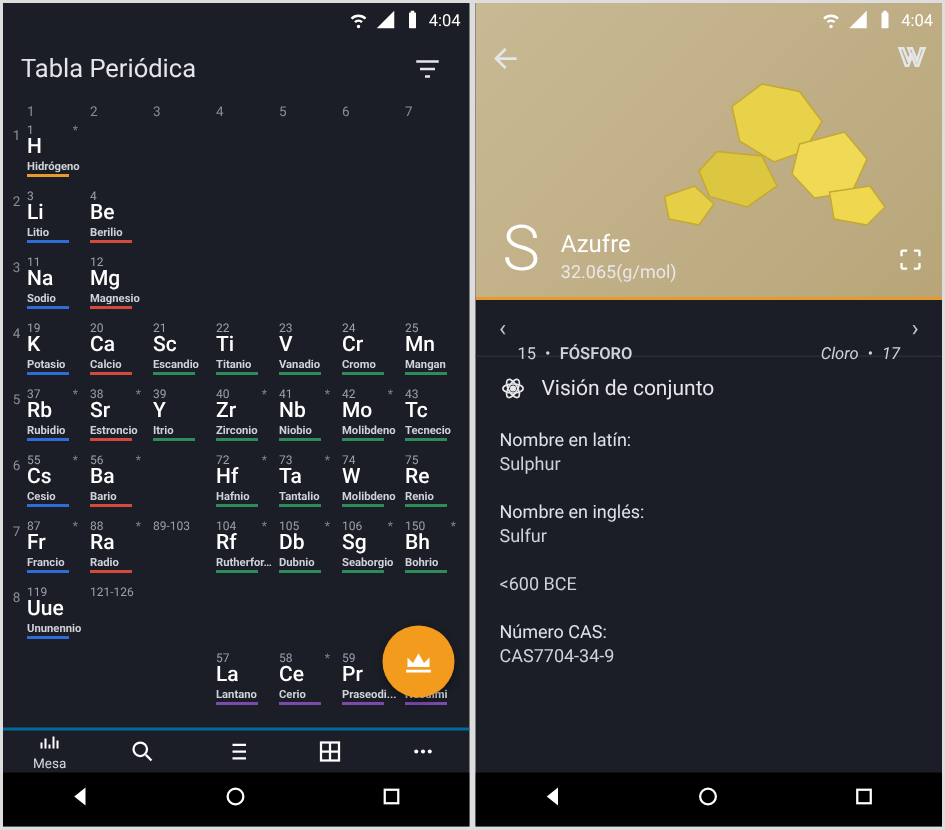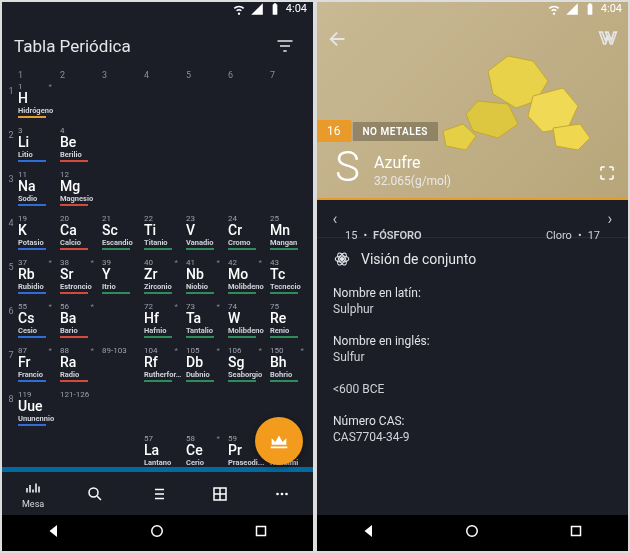--- a/index.html
+++ b/index.html
@@ -1,39 +1,39 @@
 <!DOCTYPE html>
 <html><head>
 <meta charset="utf-8">
 <style>
 * { box-sizing: border-box; margin: 0; padding: 0; font-family: -apple-system, Roboto, sans-serif; }
 body { background: #ddd; width: 630px; height: 553px; display: flex; gap: 4px; padding: 2px; }
 .phone { flex: 1; background: #1b1e26; color: #e5e6ea; display: flex; flex-direction: column; position: relative; overflow: hidden; }
-.status-bar { height: 22px; display: flex; justify-content: flex-end; gap: 4px; padding: 0 6px; font-size: 11px; color: #fff; }
+.status-bar { height: 22px; display: flex; align-items: center; justify-content: flex-end; gap: 4px; padding: 0 6px; font-size: 11px; color: #fff; }
 .status-bar svg { width: 14px; height: 14px; }
 .header { height: 44px; display: flex; align-items: center; padding: 0 12px; font-size: 16px; }
 .header .title { flex: 1; font-size: 17px; font-weight: 400; }
 .header .icon-btn { width: 32px; height: 32px; display: flex; align-items: center; justify-content: center; }
 .cols { display: flex; padding: 2px 0 0 16px; font-size: 9px; color: #8a8e98; }
 .col-num { width: 42px; text-align: left; }
 .table-area { flex: 1; overflow: hidden; padding-left: 4px; }
 .prow { display: flex; align-items: flex-start; margin-bottom: 2px; }
 .rown { width: 10px; font-size: 9px; color: #8a8e98; padding-top: 6px; text-align: center; }
 .cell { width: 42px; padding: 2px 2px 4px 2px; position: relative; }
 .cell .num { font-size: 8px; color: #9aa0ad; }
 .cell .dot { font-size: 8px; color: #7f838c; position: absolute; top: 2px; right: 6px; }
 .cell .sym { font-size: 14px; font-weight: 500; color: #fff; line-height: 15px; }
 .cell .nm { font-size: 7.5px; color: #cfd2d9; white-space: nowrap; overflow: hidden; text-overflow: ellipsis; font-weight: bold; }
 .cell .bar { height: 2px; width: 28px; margin-top: 1px; }
 .c-orange { background: #e89a2b; }
 .c-blue { background: #2c6dd6; }
 .c-red { background: #d34a3a; }
 .c-green { background: #2e8b5a; }
 .c-purple { background: #7a4ba8; }
-.bottom-nav { height: 48px; display: flex; border-top: 5px solid #0369a1; }
+.bottom-nav { height: 30px; display: flex; border-top: 2px solid #0369a1; }
 .bn-item { flex: 1; display: flex; flex-direction: column; align-items: center; justify-content: center; gap: 2px; font-size: 9px; color: #d7d9e0; }
 .bn-item svg { width: 18px; height: 18px; }
 .sys-nav { height: 36px; background: #000; display: flex; align-items: center; justify-content: space-around; }
 .sys-nav svg { width: 18px; height: 18px; fill: #fff; }
 .fab { position: absolute; right: 10px; bottom: 86px; width: 48px; height: 48px; border-radius: 50%; background: #f29b1d; display: flex; align-items: center; justify-content: center; box-shadow: 0 2px 6px rgba(0,0,0,.4); }
 .fab svg { width: 22px; height: 22px; fill: #fff; }
 
 .hero { height: 196px; background: linear-gradient(135deg, #c9b994, #b8a67a); position: relative; }
 .hero .sulphur { position: absolute; right: 30px; top: 44px; width: 160px; height: 110px; }
 .hero .over-status { position: absolute; top: 0; left: 0; right: 0; }
@@ -44,21 +44,21 @@
 .badge-cat { color: #fff; font-size: 10px; font-weight: 600; padding: 4px 10px; background: rgba(0,0,0,.25); border-left: 2px solid rgba(255,255,255,.3); letter-spacing: .5px; }
 .elem-big { position: absolute; left: 18px; bottom: 10px; display: flex; align-items: flex-end; gap: 14px; }
 .elem-big .s { font-size: 42px; font-weight: 300; color: #fff; line-height: 1; }
 .elem-big .meta .n { font-size: 16px; color: #fff; }
 .elem-big .meta .m { font-size: 12px; color: #e8e8e8; margin-top: 2px; }
 .expand-ic { position: absolute; right: 12px; bottom: 12px; }
 .expand-ic svg { width: 18px; height: 18px; stroke: #fff; fill: none; stroke-width: 2; }
 .nav-strip { height: 40px; border-top: 2px solid #e89a2b; border-bottom: 1px solid #2a2d36; display: flex; align-items: center; padding: 0 8px; font-size: 11px; color: #cfd2d9; }
 .nav-strip .arrow { width: 20px; text-align: center; font-size: 16px; color: #bfc3cc; }
 .nav-strip .side { flex: 1; display: flex; gap: 6px; margin-top: 34px; }
-.nav-strip .side.r { justify-content: flex-end; }
+.nav-strip .side.r { justify-content: flex-end; font-style: italic; }
 .section-h { display: flex; align-items: center; gap: 10px; padding: 12px 16px; font-size: 14px; color: #e5e6ea; }
 .section-h svg { width: 18px; height: 18px; }
 .kv { padding: 6px 32px 12px 16px; }
 .kv .k { font-size: 12px; color: #dfe2e8; margin-bottom: 2px; }
 .kv .v { font-size: 12px; color: #cfd2d9; }
 .icon-btn svg { stroke: #e5e6ea; fill: none; stroke-width: 2; }
 </style>
 </head>
 <body>
 
@@ -444,24 +444,20 @@
     <div class="back icon-btn">
       <svg viewBox="0 0 24 24" width="22" height="22" stroke="#fff" fill="none" stroke-width="2">
           <path d="M19 12H5m6-7l-7 7 7 7"></path>
         </svg>
     </div>
     <div class="wiki icon-btn">
       <svg viewBox="0 0 24 24" width="20" height="20" fill="#fff">
           <path d="M2 5h3l4 10 2-5-2-5h3l4 10 3-10h3l-5 14h-2l-3-8-3 8h-2z"></path>
         </svg>
     </div>
-    <div class="badge-row">
-      <span class="badge-num">16</span>
-      <span class="badge-cat">NO METALES</span>
-    </div>
     <div class="elem-big">
       <div class="s">S</div>
       <div class="meta">
         <div class="n">Azufre</div>
         <div class="m">32.065(g/mol)</div>
       </div>
     </div>
     <div class="expand-ic">
       <svg viewBox="0 0 24 24">
           <path d="M4 4h5M4 4v5M20 4h-5M20 4v5M4 20h5M4 20v-5M20 20h-5M20 20v-5"></path>

